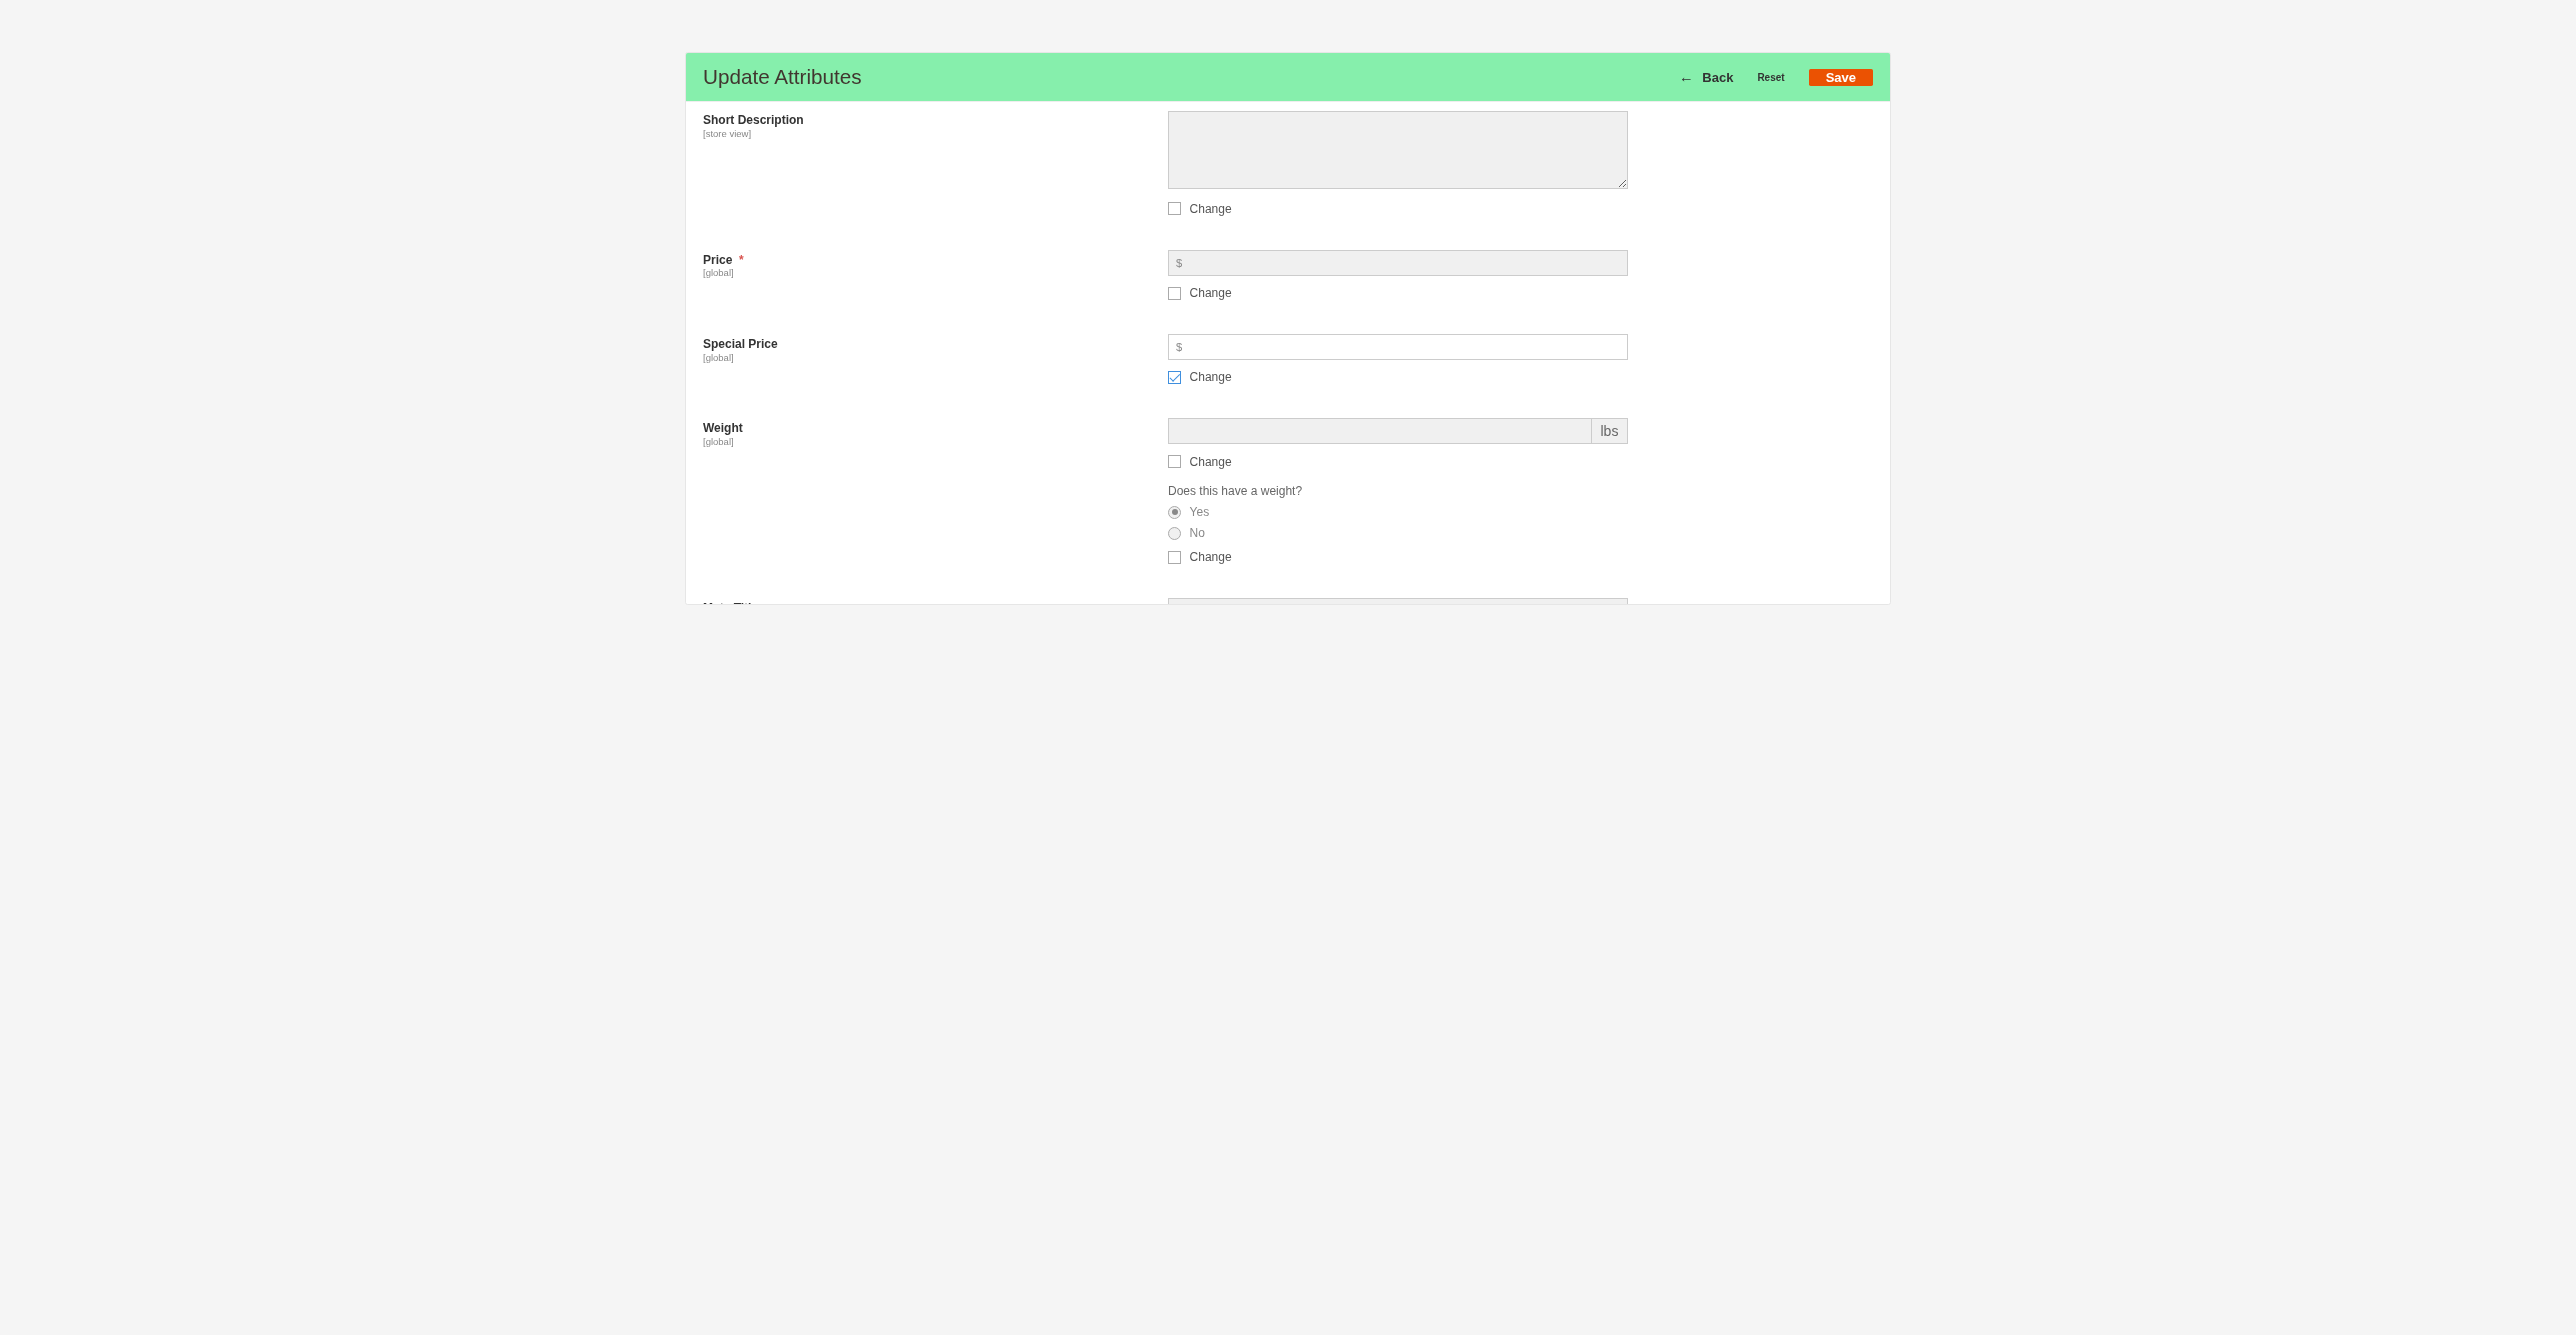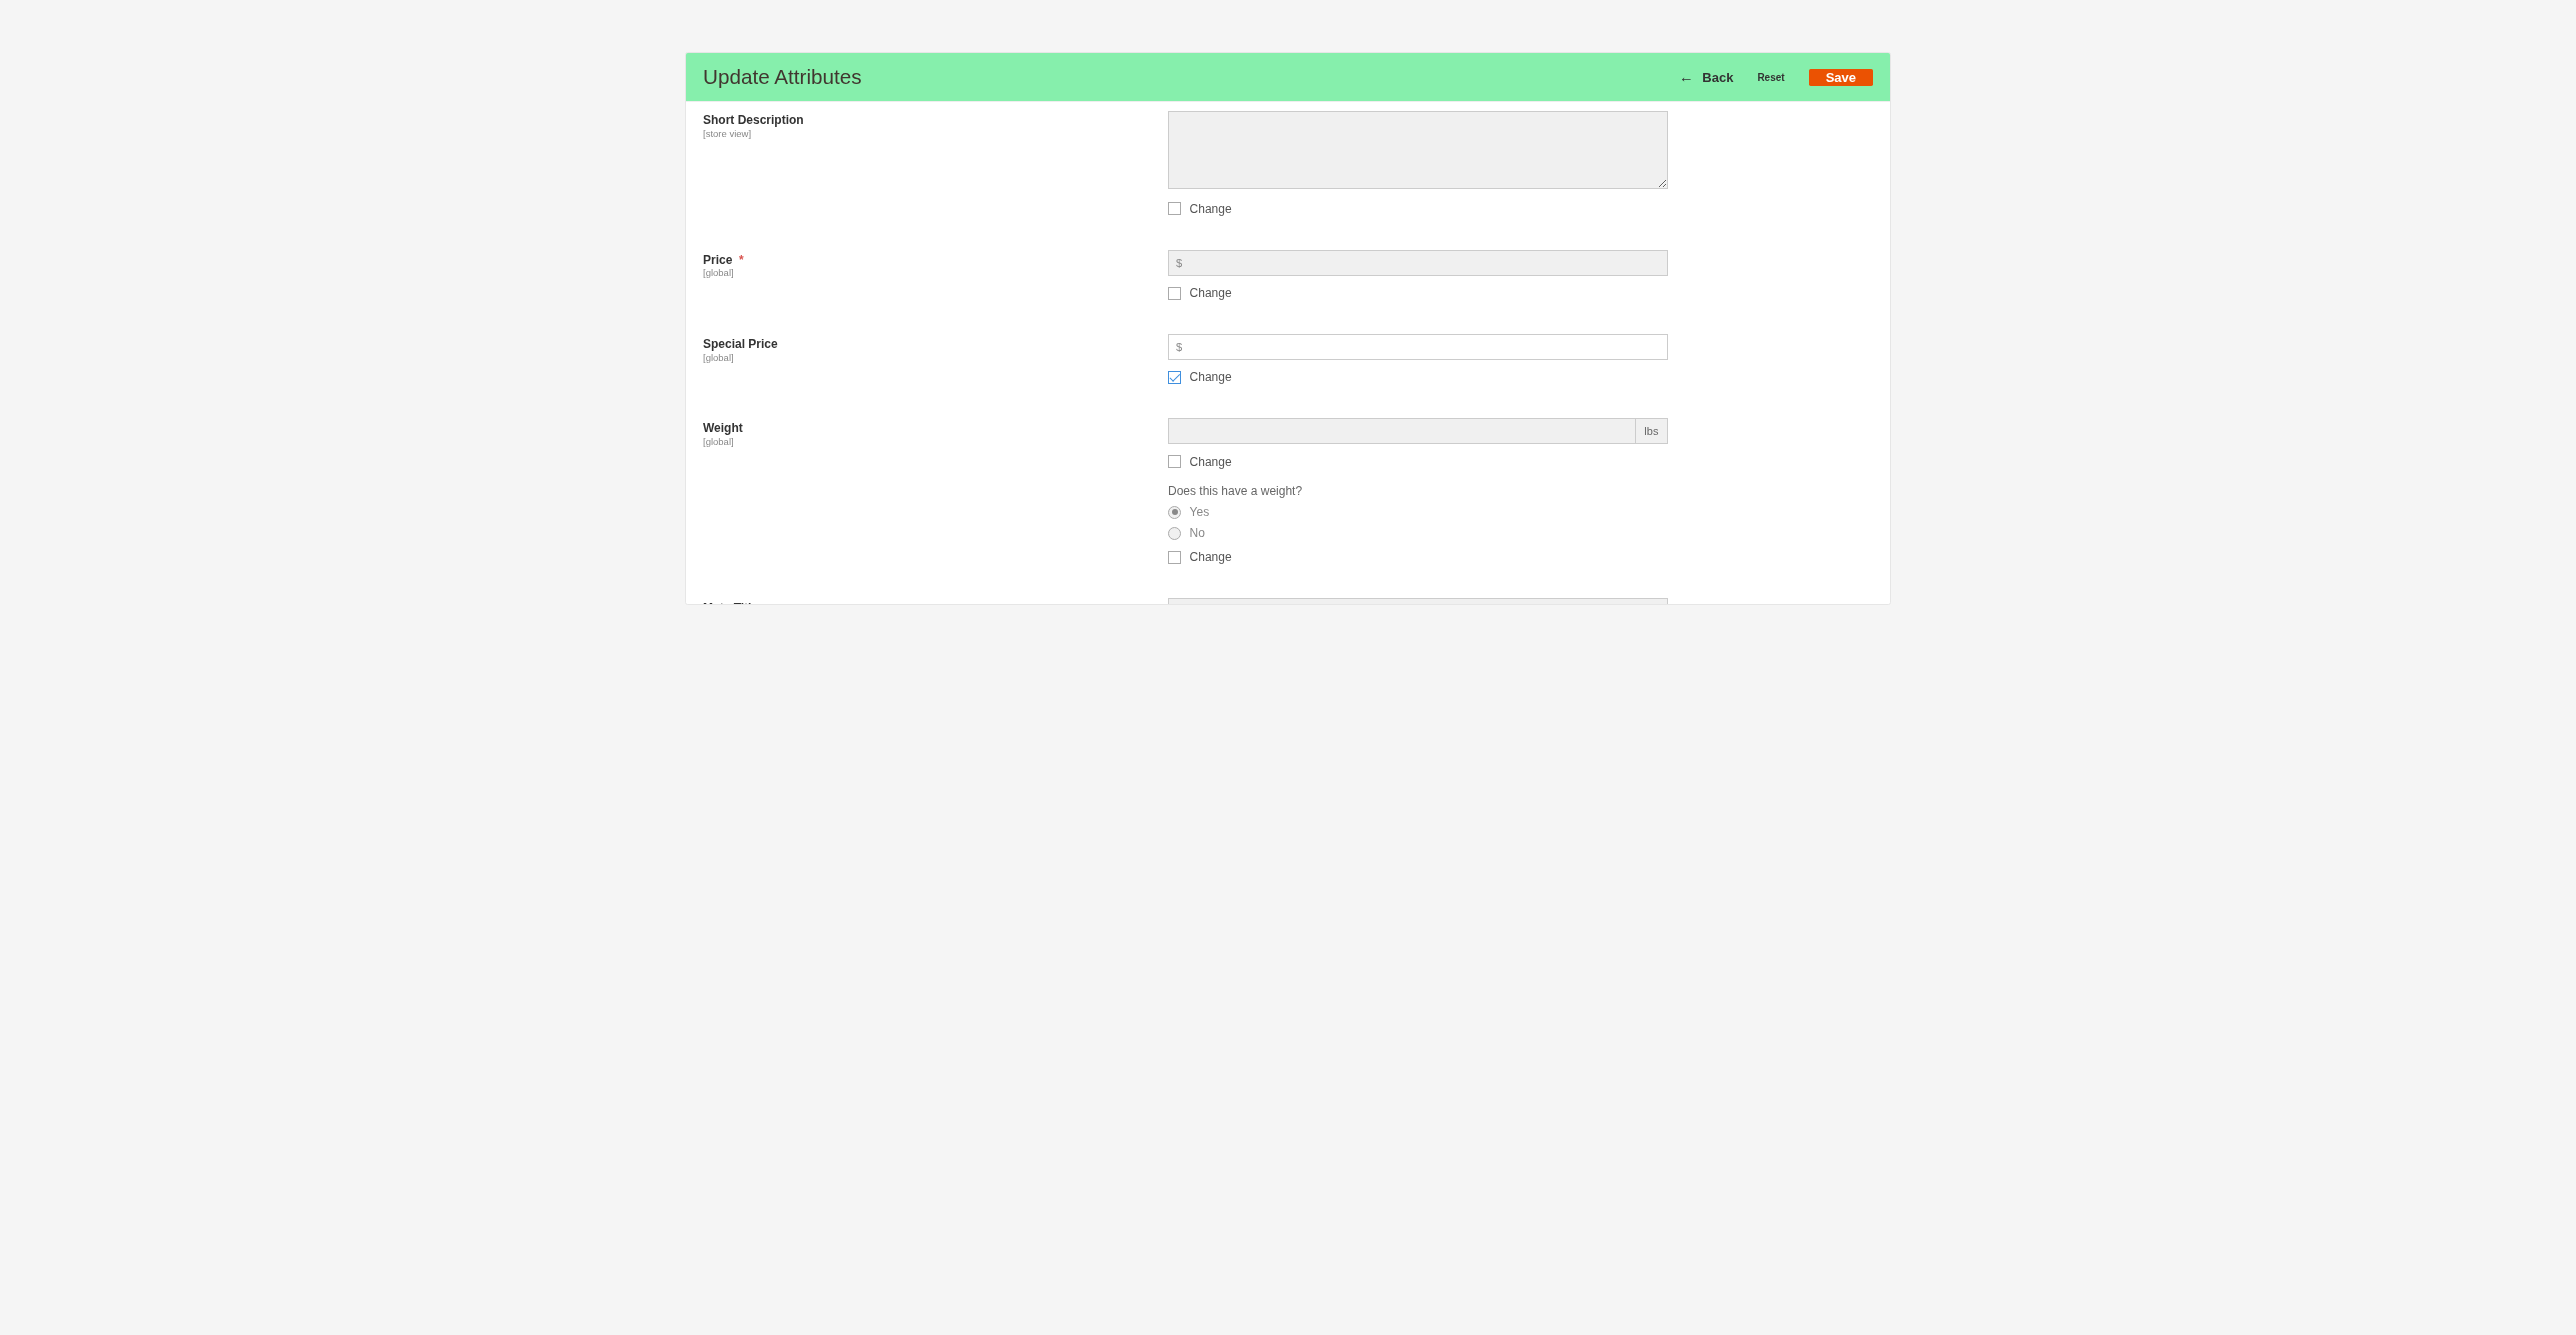--- a/index.html
+++ b/index.html
@@ -85,21 +85,21 @@
       font-size: 9.5px;
       color: #888;
       display: block;
       margin-top: 0.9px;
     }
     .required-asterisk {
       color: #d9534f;
       margin-left: 3.4px;
     }
     .field-input-col {
-      width: 500px;
+      width: 460px;
     }
     textarea.txt-input {
       width: 100%;
       height: 78px;
       resize: both;
     }
     input.txt-input {
       width: 100%;
       height: 26px;
       padding: 3.4px 6.9px;
@@ -119,21 +119,21 @@
     }
     .input-wrap {
       display: flex;
       align-items: stretch;
     }
     .input-suffix {
       border: 0.9px solid #ccc;
       border-left: none;
       background: #f0f0f0;
       color: #666;
-      font-size: 11px;
+      font-size: 14px;
       padding: 3.4px 8.6px;
       display: flex;
       align-items: center;
     }
     .check-row {
       display: flex;
       align-items: center;
       gap: 8.6px;
       margin-top: 10.3px;
     }

